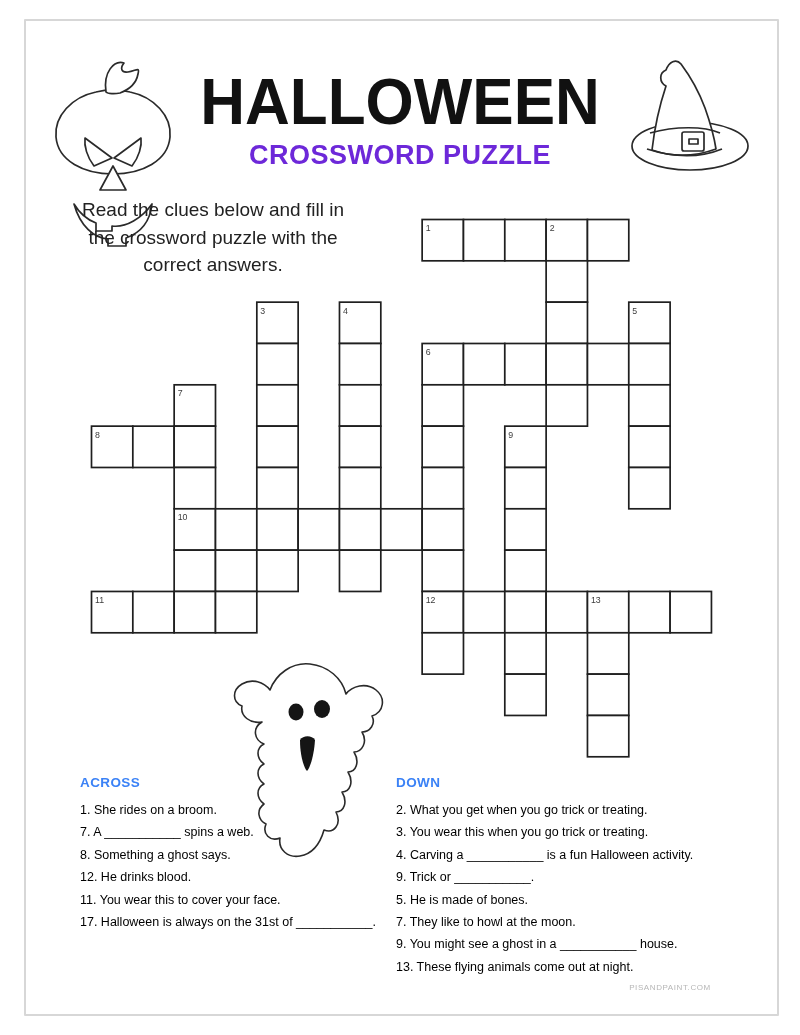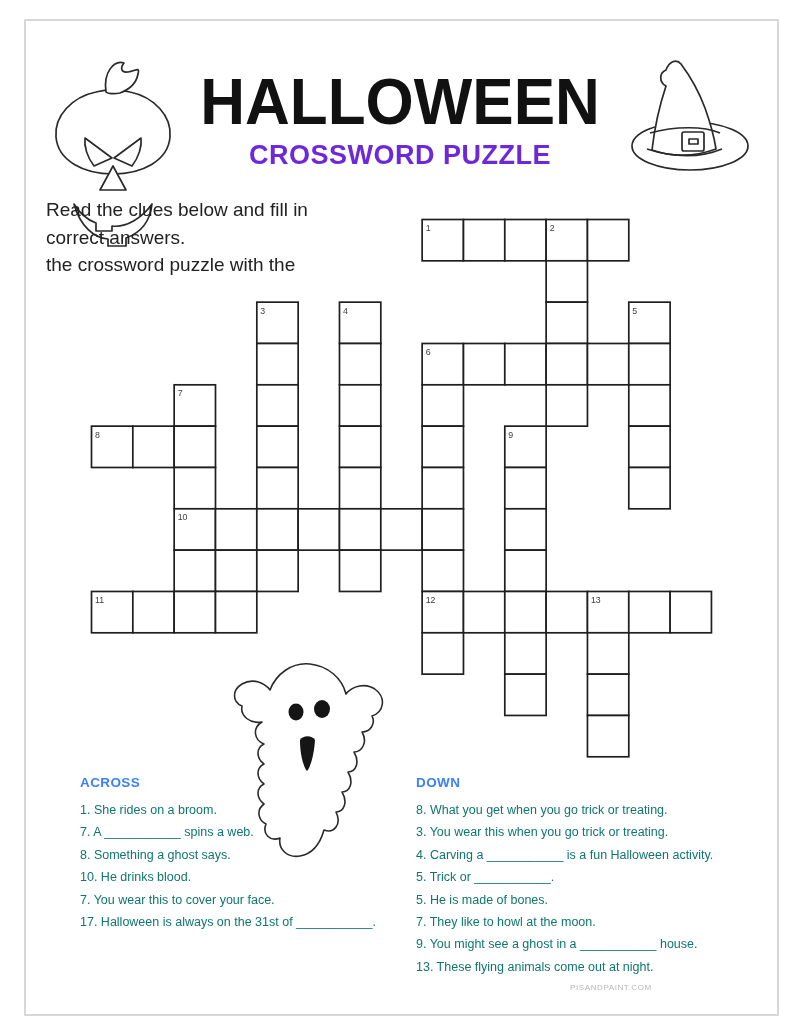--- a/index.html
+++ b/index.html
@@ -6,30 +6,30 @@
   body{width:800px;height:1035px;position:relative;overflow:hidden;
        font-family:"Liberation Sans", sans-serif;color:#1b1b1b;}
   .page-border{position:absolute;left:24px;top:19px;width:751px;height:993px;
        border:2px solid #d7d7d7;border-radius:1px;background:#ffffff;}
   .layer{position:absolute;left:0;top:0;width:800px;height:1035px;pointer-events:none;}
   .title{position:absolute;left:120px;top:66px;width:560px;text-align:center;
        font-size:62px;font-weight:bold;letter-spacing:0px;color:#111;
        transform:scaleY(1.04);}
   .subtitle{position:absolute;left:120px;top:140px;width:560px;text-align:center;
        font-size:27px;font-weight:bold;letter-spacing:.5px;color:#6d28d9;}
-  .instructions{position:absolute;left:46px;top:196px;width:334px;
+  .instructions{position:absolute;left:46px;top:196px;width:334px;text-align:center;
        font-size:19px;line-height:27.5px;color:#222;font-weight:400;}
   .clue-section{position:absolute;width:370px;}
   .clue-section.across{left:80px;top:775px;width:330px;}
-  .clue-section.down{left:416px;top:775px;width:370px;}
+  .clue-section.down{left:396px;top:775px;width:370px;}
   .clue-heading{font-size:13.5px;font-weight:bold;letter-spacing:.4px;color:#3b82f6;
        margin-bottom:9px;}
   .clue-list{list-style:none;margin:0;padding:0;}
-  .clue-list li{font-size:12.5px;line-height:22.4px;color:#0f766e;white-space:nowrap;}
-  .watermark{position:absolute;left:570px;top:983px;width:200px;text-align:left;
+  .clue-list li{font-size:12.5px;line-height:22.4px;color:#000000;white-space:nowrap;}
+  .watermark{position:absolute;left:570px;top:983px;width:200px;text-align:center;
        font-size:8px;letter-spacing:.6px;color:#b6b6b6;}
   svg text{font-family:"Liberation Sans", sans-serif;}
 </style>
 </head>
 <body>
 
 <div class="page-border"></div>
 
 <svg class="layer" viewBox="0 0 800 1035">
   <g fill="#ffffff" stroke="#2a2a2a" stroke-width="1.7" stroke-linejoin="round">
@@ -157,43 +157,43 @@
       <rect x="587.46" y="674.13" width="41.33" height="41.33" fill="#ffffff" stroke="#1f1f1f" stroke-width="1.7"></rect>
       <rect x="587.46" y="715.46" width="41.33" height="41.33" fill="#ffffff" stroke="#1f1f1f" stroke-width="1.7"></rect>
     </svg>
 </div>
 
 <div class="title">HALLOWEEN</div>
 <div class="subtitle">CROSSWORD PUZZLE</div>
 
 <div class="instructions">
   <div>Read the clues below and fill in</div>
+  <div>the crossword puzzle with the</div>
   <div>correct answers.</div>
-  <div>the crossword puzzle with the</div>
 </div>
 
 <div class="clue-section across">
   <div class="clue-heading">ACROSS</div>
   <ul class="clue-list" id="across-list">
       <li>1. She rides on a broom.</li>
       <li>7. A ___________ spins a web.</li>
       <li>8. Something a ghost says.</li>
-      <li>10. He drinks blood.</li>
-      <li>7. You wear this to cover your face.</li>
+      <li>12. He drinks blood.</li>
+      <li>11. You wear this to cover your face.</li>
       <li>17. Halloween is always on the 31st of ___________.</li>
     </ul>
 </div>
 
 <div class="clue-section down">
   <div class="clue-heading">DOWN</div>
   <ul class="clue-list" id="down-list">
-      <li>8. What you get when you go trick or treating.</li>
+      <li>2. What you get when you go trick or treating.</li>
       <li>3. You wear this when you go trick or treating.</li>
       <li>4. Carving a ___________ is a fun Halloween activity.</li>
-      <li>5. Trick or ___________.</li>
+      <li>9. Trick or ___________.</li>
       <li>5. He is made of bones.</li>
       <li>7. They like to howl at the moon.</li>
       <li>9. You might see a ghost in a ___________ house.</li>
       <li>13. These flying animals come out at night.</li>
     </ul>
 </div>
 
 <div class="watermark">PISANDPAINT.COM</div>
 
 </body></html>

